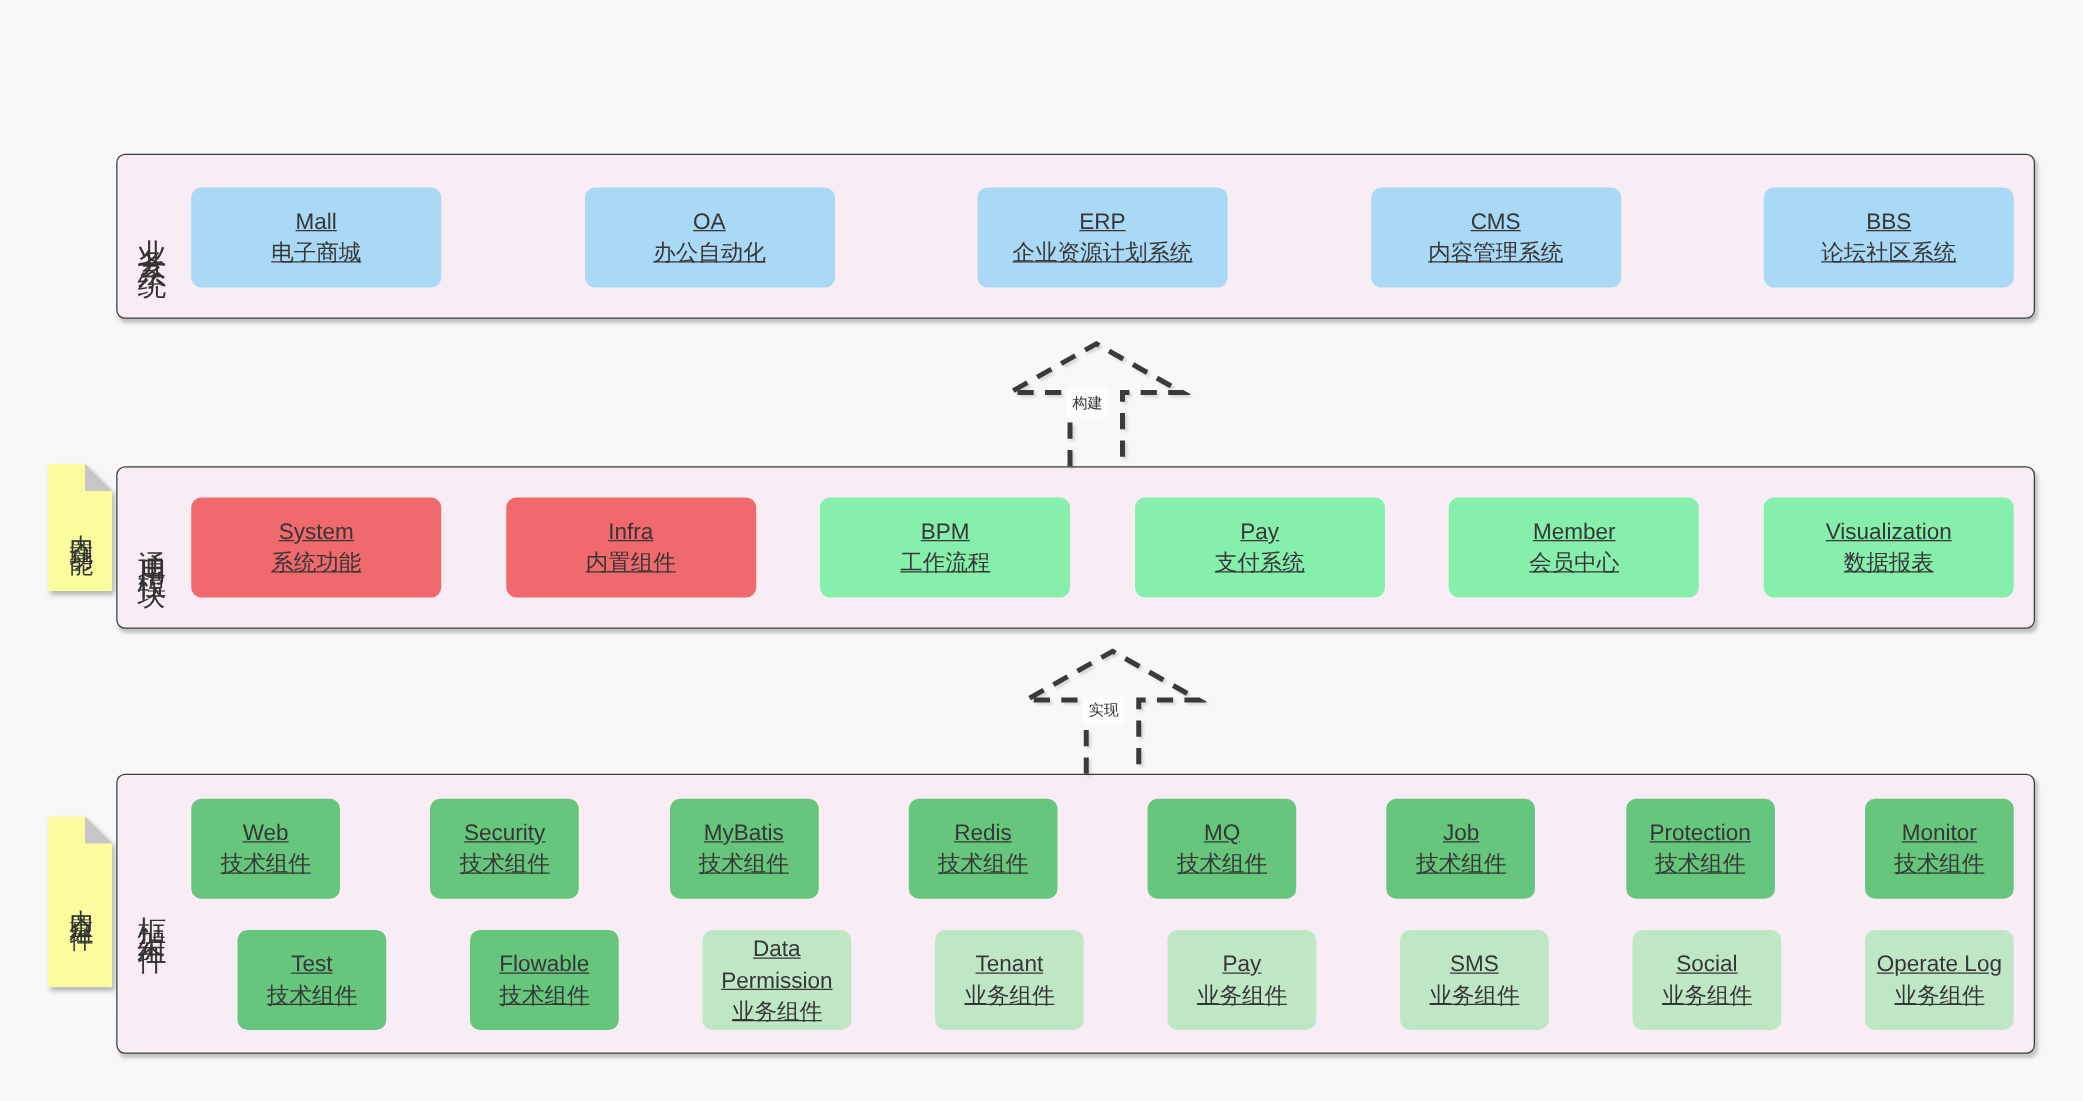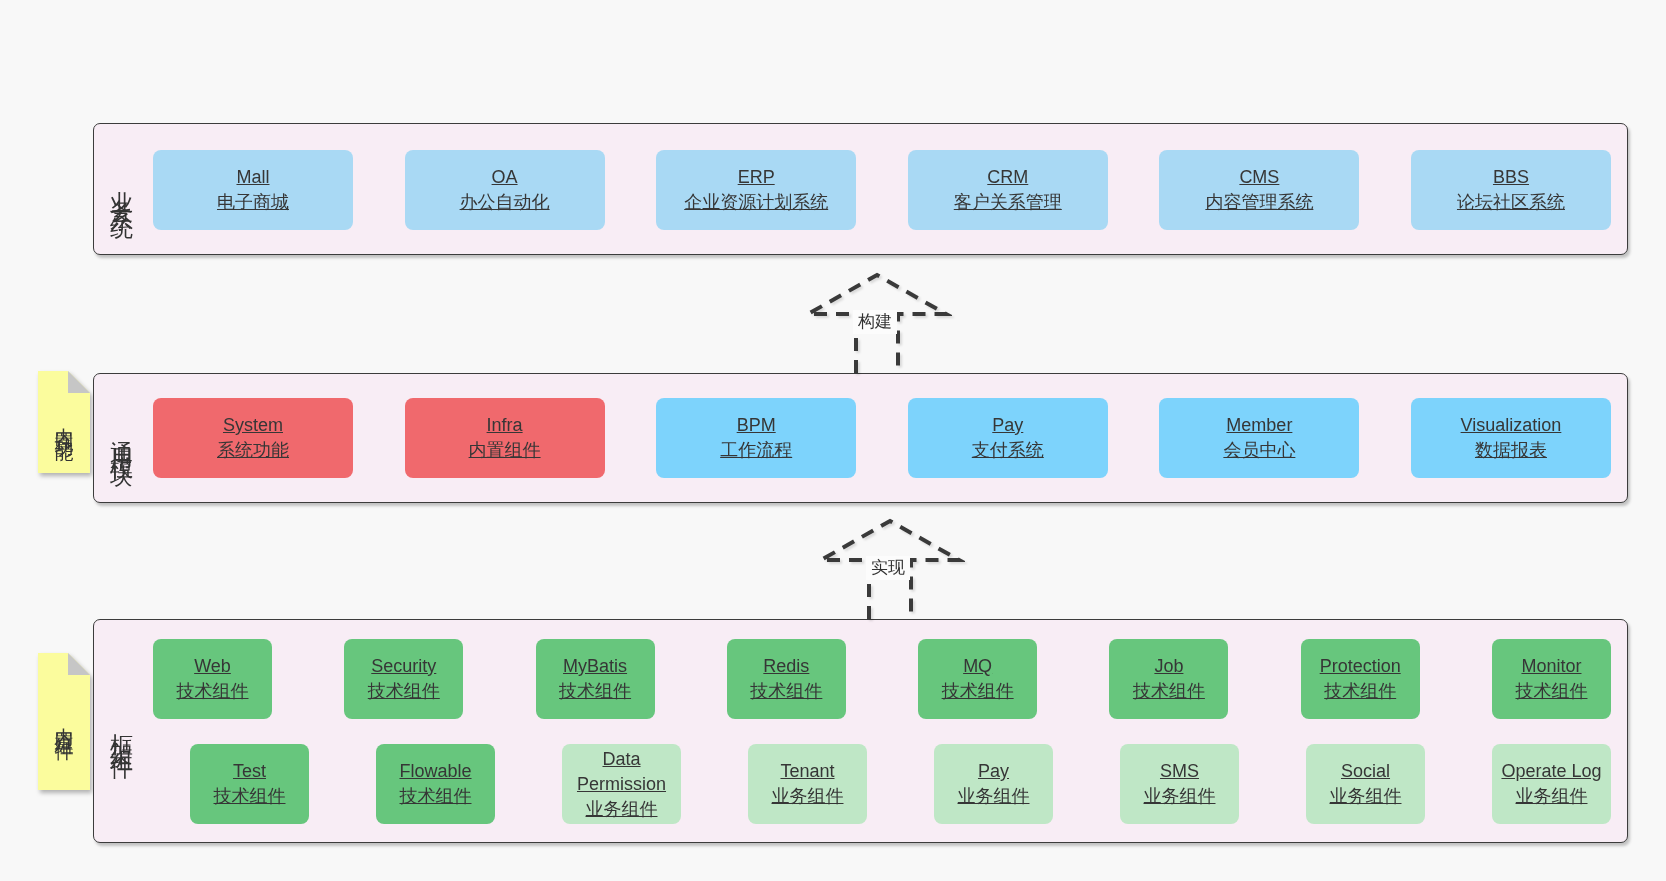--- a/index.html
+++ b/index.html
@@ -49,21 +49,21 @@
     border-radius:8px;
     display:flex;flex-direction:column;justify-content:center;align-items:center;
     text-align:center;
     font-size:18px;line-height:25px;color:#363636;
     padding:0 8px;box-sizing:border-box;text-decoration:underline;
   }
   .w200{width:200px;}
   .w145{width:119px;}
   .v-blue{background:#a9d9f4;}
   .v-red{background:#f0696d;}
-  .v-pink{background:#7dd3fc;}
+  .v-pink{background:#86efac;}
   .v-green{background:#67c67d;}
   .v-green-light{background:#bfe7c6;}
 
   
   .sticky{
     position:absolute;left:38px;width:52px;
     filter:drop-shadow(2px 3px 2px rgba(0,0,0,0.28));
     z-index:0;
   }
   .sticky-1{top:371px;height:102px;}
@@ -94,21 +94,21 @@
   }
   .arrow-1{left:802px;top:270px;}
   .arrow-2{left:815px;top:516px;}
   .arrow-path{
     fill:none;stroke:#3a3a3a;stroke-width:4;
     stroke-dasharray:13 9;
   }
   .arrow-label{
     position:absolute;z-index:3;
     background:#fcfcfc;
-    font-size:17px;color:#333;
+    font-size:12px;color:#333;
     padding:3px 5px;line-height:18px;
   }
   .arrow-label-1{left:853px;top:310px;}
   .arrow-label-2{left:866px;top:556px;}
 </style>
 </head>
 <body>
 
 <div class="page">
 
@@ -132,24 +132,20 @@
         </div>
         <div class="box w200 v-blue">
           <span class="box-title">OA</span>
           <span class="box-sub">办公自动化</span>
         </div>
         <div class="box w200 v-blue">
           <span class="box-title">ERP</span>
           <span class="box-sub">企业资源计划系统</span>
         </div>
         <div class="box w200 v-blue">
-          <span class="box-title">CRM</span>
-          <span class="box-sub">客户关系管理</span>
-        </div>
-        <div class="box w200 v-blue">
           <span class="box-title">CMS</span>
           <span class="box-sub">内容管理系统</span>
         </div>
         <div class="box w200 v-blue">
           <span class="box-title">BBS</span>
           <span class="box-sub">论坛社区系统</span>
         </div>
       </div>
   </section>
 

